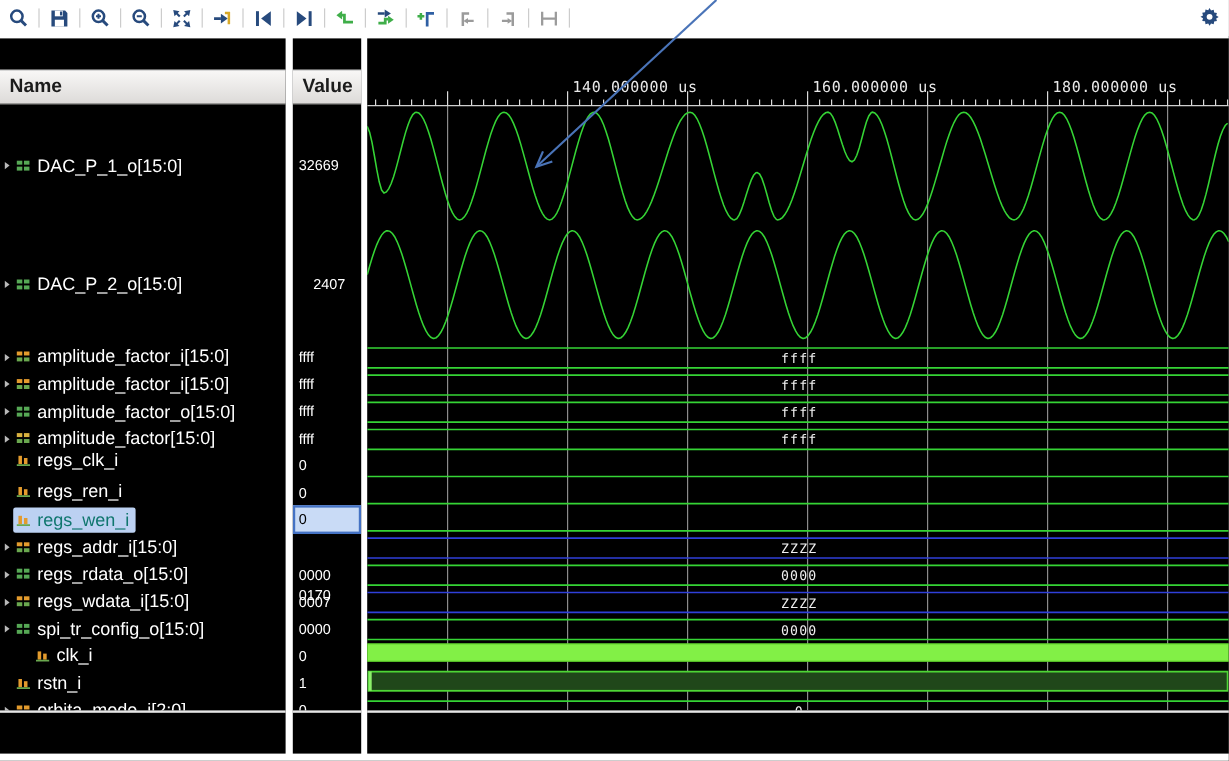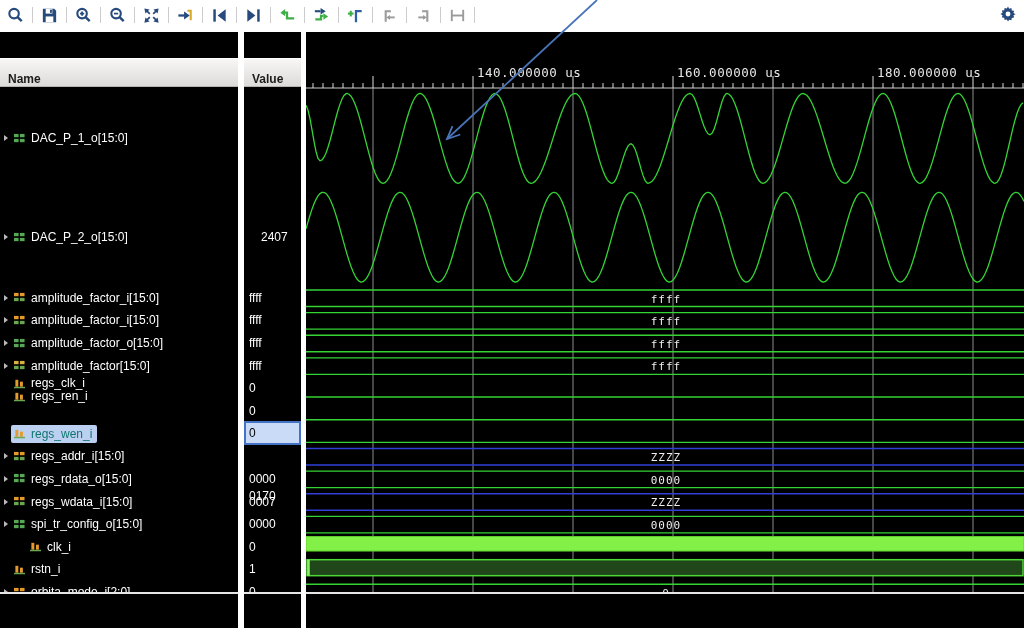--- a/index.html
+++ b/index.html
@@ -15,25 +15,25 @@
   #settings-btn{position:absolute;right:5px;top:5px;width:20px;height:20px;cursor:pointer;}
   #settings-btn svg{width:18px;height:18px;}
 
   
   .panel{position:absolute;top:32px;height:596px;background:#000;}
   #name-panel{left:0;width:238px;}
   #value-panel{left:244px;width:57px;}
   #wave-panel{left:306px;width:838px;}
   .hdr{position:absolute;top:26px;left:0;right:0;height:29px;box-sizing:border-box;
        background:linear-gradient(#f8f7f6,#dddbd9);border-top:1px solid #fff;
-       border-bottom:1px solid #b5b3b1;color:#1c1c1c;font-weight:bold;font-size:12px;
-       display:flex;align-items:flex-end;padding:0 8px;}
+       border-bottom:1px solid #b5b3b1;color:#1c1c1c;font-weight:bold;font-size:16px;
+       display:flex;align-items:center;padding:0 8px;}
   .rows{position:absolute;top:56px;left:0;right:0;height:504px;overflow:hidden;}
   .nrow{position:absolute;left:0;right:0;display:flex;align-items:center;color:#fff;
-        font-size:12px;white-space:nowrap;cursor:default;}
+        font-size:15px;white-space:nowrap;cursor:default;}
   .chev{width:11px;display:flex;justify-content:center;align-items:center;flex:none;}
   .chev.show::before{content:'';border-left:4px solid #b9b9b9;border-top:3.5px solid transparent;
         border-bottom:3.5px solid transparent;}
   .rowinner{display:flex;align-items:center;gap:5px;padding:2px 5px 2px 2px;border-radius:2px;}
   .rowinner.sel{background:#bcd1f2;color:#0f766e;}
   .sigicon{display:flex;flex:none;}
   .sigicon svg{width:13px;height:11px;display:block;}
   .vrow{position:absolute;left:0;width:100%;box-sizing:border-box;display:flex;align-items:center;
         color:#fff;font-size:12px;padding-left:5px;}
   .vrow.selbox{background:#c9dbf6;border:2px solid #4472c4;color:#000;padding-left:3px;}
@@ -316,21 +316,21 @@
           <span class="sigicon">
             <svg viewBox="0 0 14 12">
               <rect x="2.5" y="2" width="3.2" height="7.5" fill="#e39b2d"></rect>
               <rect x="7.5" y="4" width="3.2" height="5.5" fill="#e39b2d"></rect>
               <line x1="1" y1="10.4" x2="13" y2="10.4" stroke="#6aa84f" stroke-width="1.6"></line>
             </svg>
           </span>
           <span>regs_clk_i</span>
         </span>
       </div>
-      <div class="nrow" style="top: 297px; height: 22.64px;">
+      <div class="nrow" style="top: 310px; height: 22.64px;">
         <span class="chev"></span>
         <span class="rowinner">
           <span class="sigicon">
             <svg viewBox="0 0 14 12">
               <rect x="2.5" y="2" width="3.2" height="7.5" fill="#e39b2d"></rect>
               <rect x="7.5" y="4" width="3.2" height="5.5" fill="#e39b2d"></rect>
               <line x1="1" y1="10.4" x2="13" y2="10.4" stroke="#6aa84f" stroke-width="1.6"></line>
             </svg>
           </span>
           <span>regs_ren_i</span>
@@ -467,20 +467,23 @@
       </div>
     </div>
   <div class="divider"></div>
 </div>
 
 <div id="value-panel" class="panel">
   <div class="hdr">
     <span>Value</span>
   </div>
   <div class="rows" id="value-rows">
+      <div class="vrow" style="top: 1px; height: 98.75px;">
+        <span>32669</span>
+      </div>
       <div class="vrow" style="top: 99.75px; height: 98.75px; padding-left: 17px;">
         <span>2407</span>
       </div>
       <div class="vrow" style="top: 198.5px; height: 22.64px;">
         <span>ffff</span>
       </div>
       <div class="vrow" style="top: 221.14px; height: 22.64px;">
         <span>ffff</span>
       </div>
       <div class="vrow" style="top: 243.78px; height: 22.64px;">

